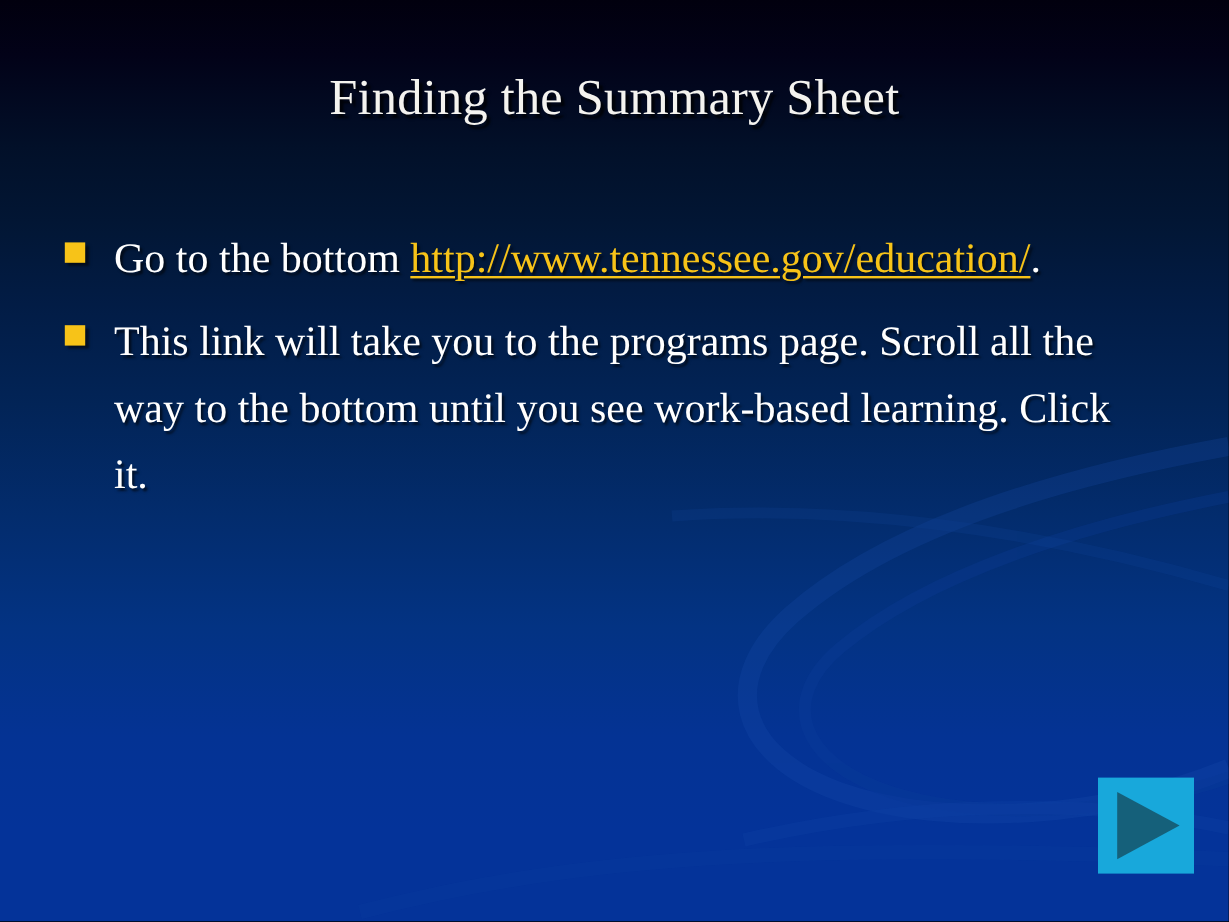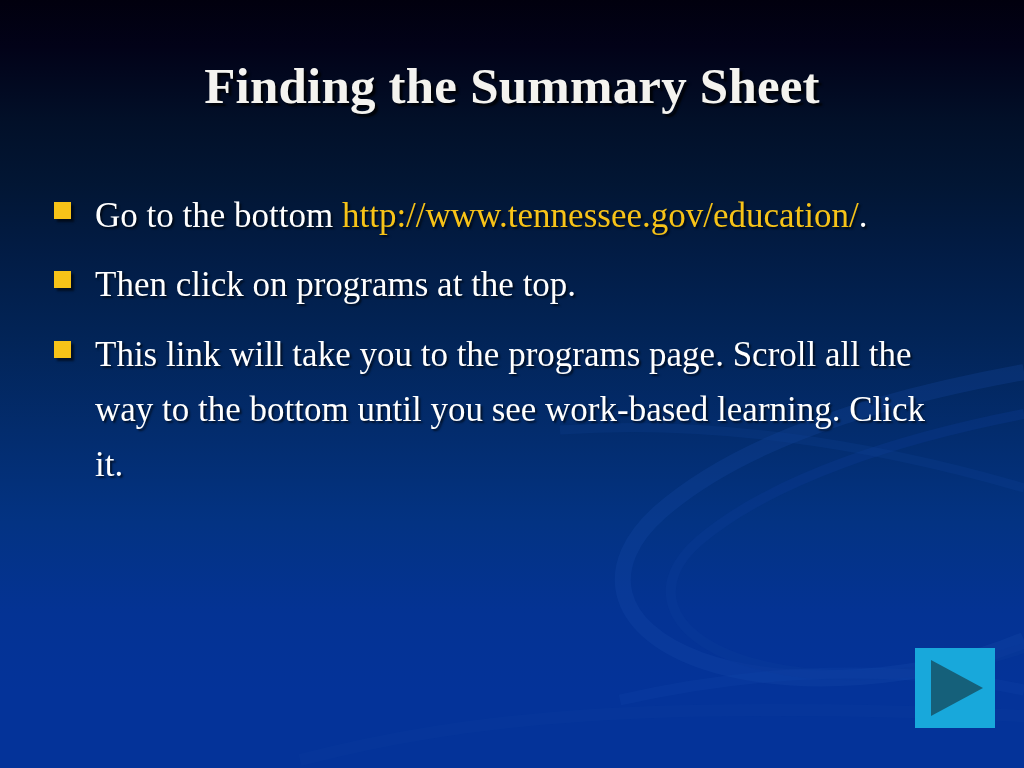--- a/index.html
+++ b/index.html
@@ -37,22 +37,22 @@
   }
 
   
   #title {
     position: absolute;
     left: 0;
     right: 0;
     top: 60px;
     text-align: center;
     color: #f4f3ef;
-    font-size: 51px;
-    font-weight: bold;
+    font-size: 42px;
+    font-weight: normal;
     letter-spacing: 0.2px;
     line-height: 1.05;
     text-shadow: 3px 3px 2px rgba(0,0,0,0.78);
   }
 
   
   #body-list {
     position: absolute;
     left: 54px;
     top: 188px;
@@ -74,20 +74,21 @@
   }
   .bullet-text {
     flex: 1 1 auto;
     color: #ffffff;
     font-size: 35px;
     line-height: 1.58;
     text-shadow: 2px 2px 2px rgba(0,0,0,0.62);
   }
   .link {
     color: #f7c318;
+    text-decoration: underline;
     text-underline-offset: 3px;
     text-decoration-thickness: 2px;
     cursor: pointer;
   }
 
   
   #play-button {
     position: absolute;
     left: 915px;
     top: 648px;
@@ -115,24 +116,20 @@
 
   <div id="title">Finding the Summary Sheet</div>
 
   <div id="body-list">
 
     <div class="bullet-row">
       <span class="bullet-marker"></span>
       <div class="bullet-text"><span>Go to the bottom </span><a class="link">http://www.tennessee.gov/education/</a><span>.</span></div>
     </div>
 
-    <div class="bullet-row">
-      <span class="bullet-marker"></span>
-      <div class="bullet-text">Then click on programs at the top.</div>
-    </div>
 
     <div class="bullet-row">
       <span class="bullet-marker"></span>
       <div class="bullet-text">This link will take you to the programs page.  Scroll all the way to the bottom until you see work-based learning.  Click it.</div>
     </div>
 
 
   </div>
 
   <div id="play-button">

